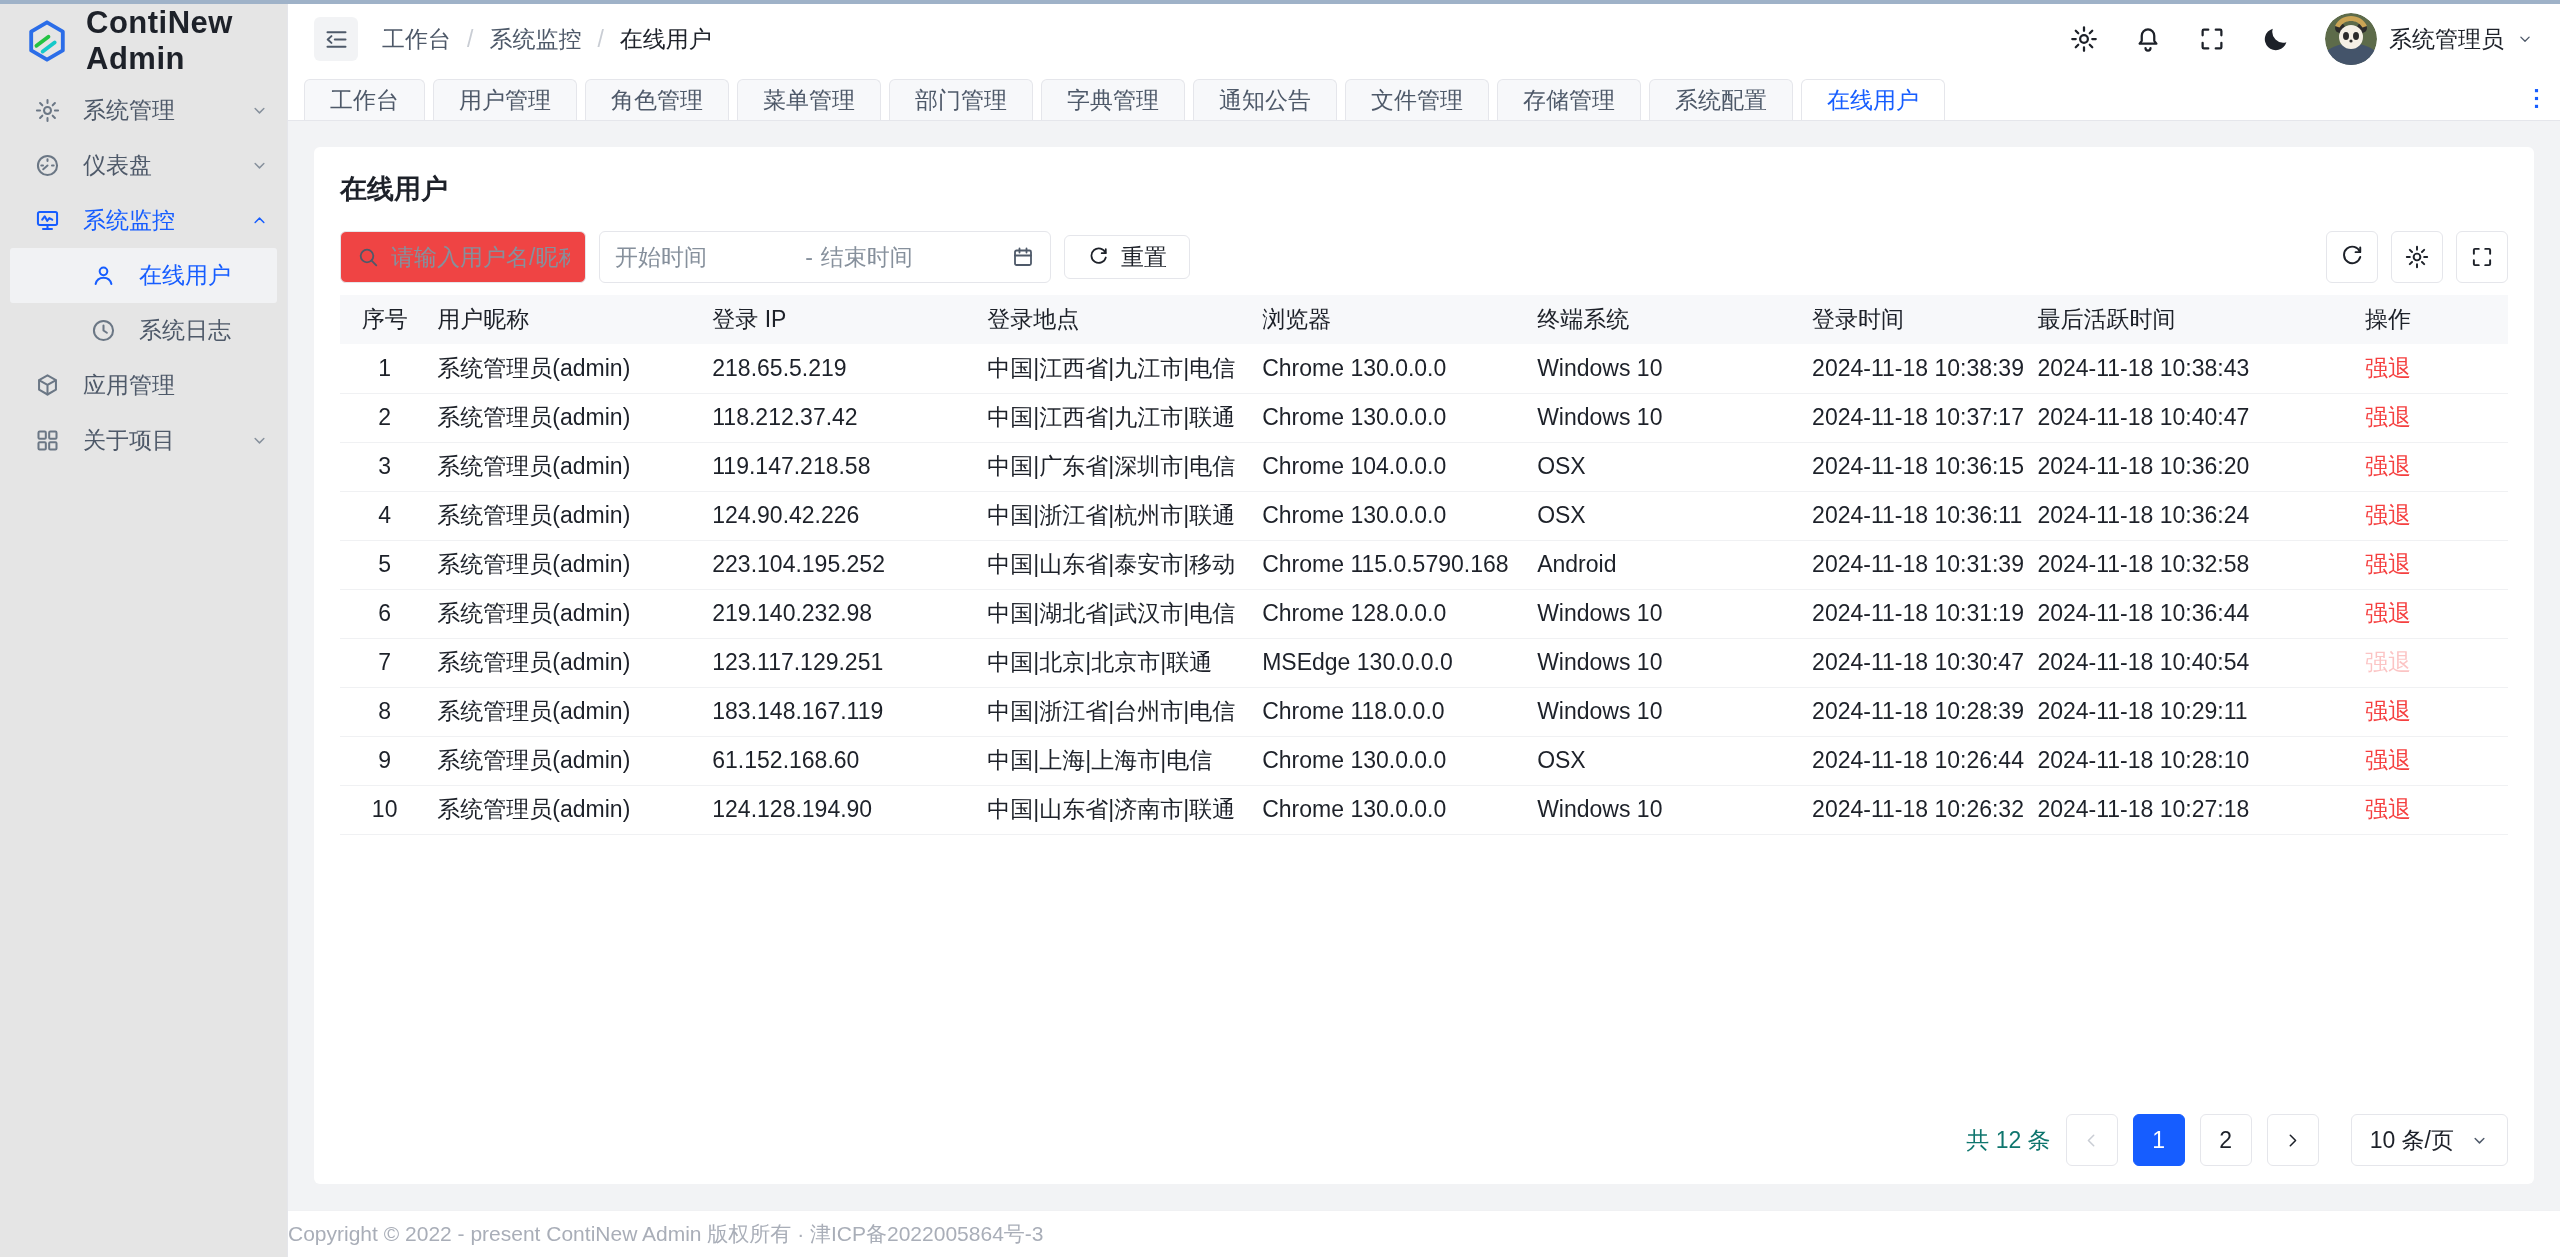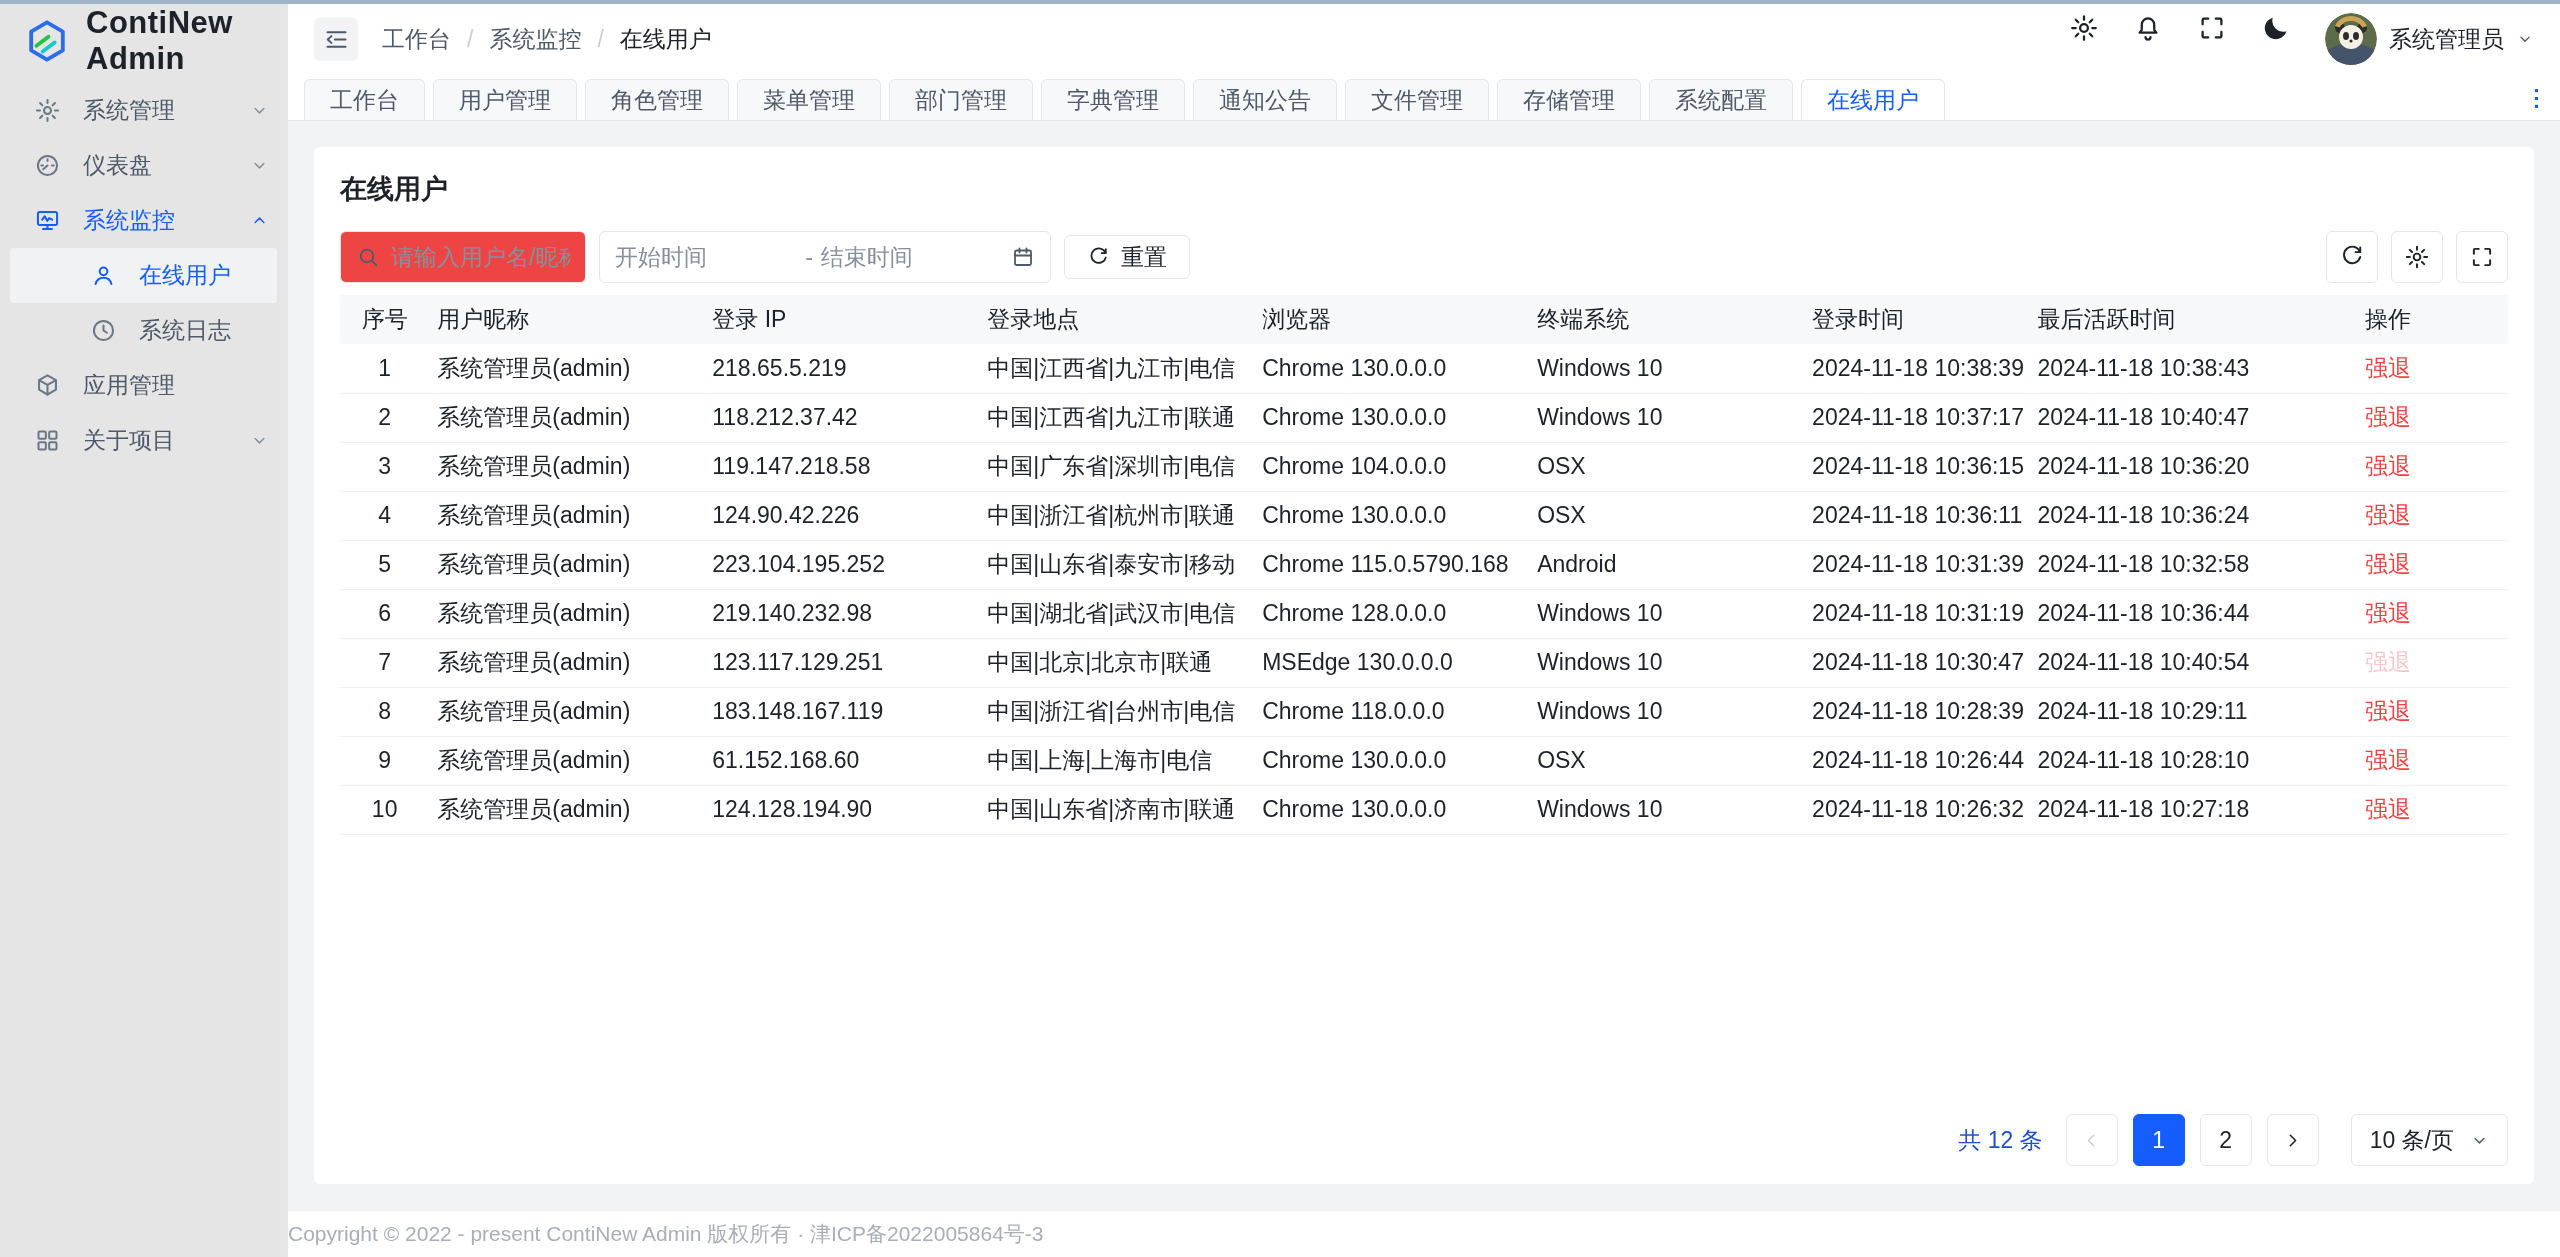--- a/index.html
+++ b/index.html
@@ -24,21 +24,21 @@
 
   
   .main { flex:1; display:flex; flex-direction:column; min-width:0; }
 
   .topbar { height:70px; display:flex; align-items:center; gap:24px; padding:0 26px; background:#fff; flex:none; }
   .collapse-btn { width:44px; height:44px; border:none; border-radius:6px; background:#f2f3f5;
     display:flex; align-items:center; justify-content:center; color:#4e5969; font-size:27px; cursor:pointer; }
   .breadcrumb { display:flex; align-items:center; gap:16px; font-size:23px; color:#4e5969; }
   .breadcrumb .sep { color:#c9cdd4; }
   .breadcrumb .current { color:#1d2129; }
-  .topbar-right { margin-left:auto; display:flex; align-items:flex-start; gap:34px; }
+  .topbar-right { margin-left:auto; display:flex; align-items:center; gap:34px; }
   .top-icon-btn { border:none; background:transparent; color:#1d2129; font-size:30px; display:flex; cursor:pointer; }
   .user-chip { display:flex; align-items:center; gap:12px; font-size:23px; color:#1d2129; cursor:pointer; }
   .avatar { width:52px; height:52px; border-radius:50%; overflow:hidden; flex:none; }
   .user-chip .chev { font-size:18px; color:#4e5969; }
 
   
   .tabbar { height:47px; background:#fff; border-bottom:1px solid #e5e6eb; display:flex; align-items:flex-end;
     padding:0 56px 0 16px; position:relative; flex:none; }
   .tab { height:41px; display:flex; align-items:center; padding:0 25px; margin-right:8px;
     background:#f7f8fa; border:1px solid #e5e6eb; border-bottom:none; border-radius:6px 6px 0 0;
@@ -79,21 +79,21 @@
   .col-nickname,.col-ip,.col-location,.col-browser,.col-os { width:12.68%; }
   .col-login_time { width:10.39%; }
   .col-last_active { width:15.11%; }
   .col-action { width:6.96%; }
   .op-link { color:#f53f3f; cursor:pointer; }
   .op-link.faded { opacity:.3; cursor:default; }
 
   
   .pagination { margin-top:auto; display:flex; align-items:center; justify-content:flex-end; gap:15px;
     padding-top:20px; font-size:23px; color:#4e5969; flex:none; }
-  .pg-total { margin-right:8px; color:#1d4ed8; }
+  .pg-total { margin-right:0; color:#0f766e; }
   .pg-btn { min-width:52px; height:52px; border:1px solid #e5e6eb; border-radius:6px; background:#fff;
     display:flex; align-items:center; justify-content:center; font-size:23px; color:#1d2129; cursor:pointer; }
   .pg-btn .i { font-size:21px; }
   .pg-btn.prev { color:#c9cdd4; }
   .pg-btn.page.active { background:#165dff; border-color:#165dff; color:#fff; }
   #pages { display:flex; gap:15px; }
   .pg-select { height:52px; border:1px solid #e5e6eb; border-radius:6px; background:#fff;
     display:flex; align-items:center; gap:16px; padding:0 18px; font-size:23px; color:#1d2129; cursor:pointer;margin-left:17px; }
   .pg-select .i { font-size:19px; color:#4e5969; }
 

